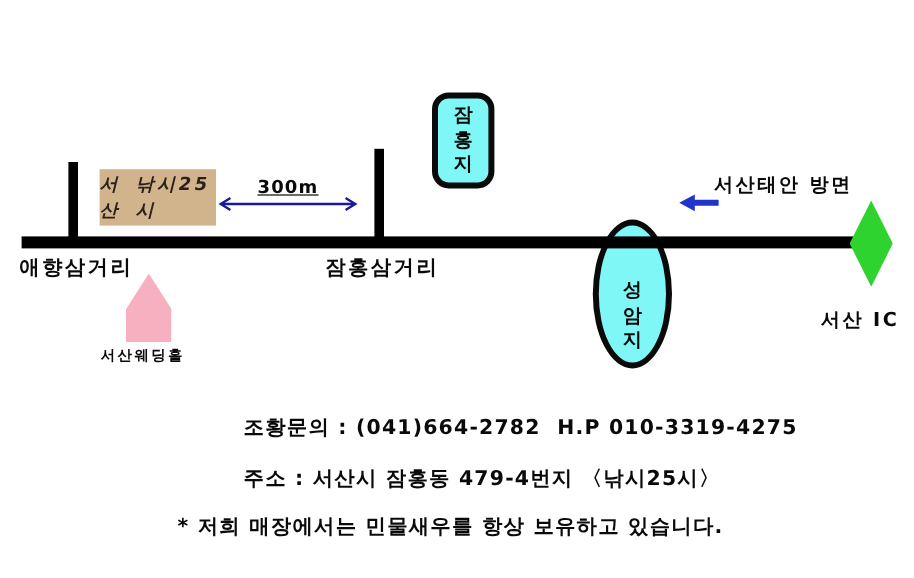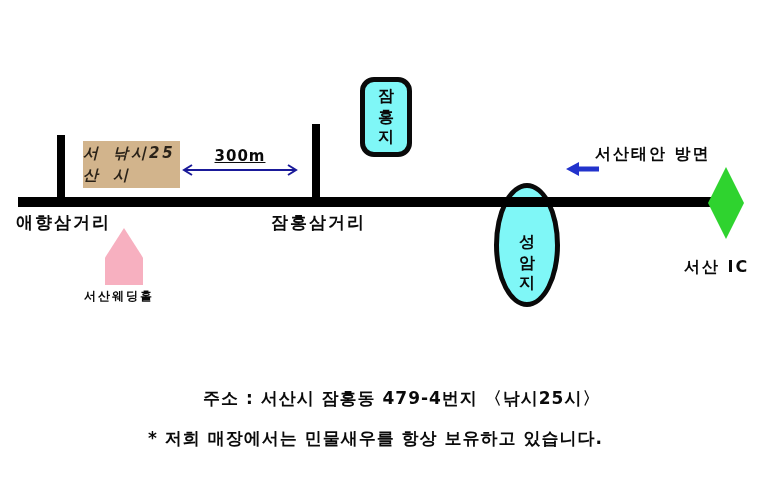--- a/index.html
+++ b/index.html
@@ -108,16 +108,17 @@
   <svg class="abs arrow-direction" width="33" height="16" viewBox="0 0 33 16">
     <path d="M33,5.5 L13,5.5 L13,1 L0,8 L13,15 L13,10.5 L33,10.5 Z"></path>
   </svg>
 
   <div class="abs ic-diamond"></div>
   <div class="abs lbl lbl-ic">서산 IC</div>
 
   <div class="abs wedding-hall"></div>
   <div class="abs lbl lbl-wedding">서산웨딩홀</div>
 
+  <div class="abs info-line info-contact">조황문의 : (041)664-2782  H.P 010-3319-4275</div>
   <div class="abs info-line info-address">주소 : 서산시 잠홍동 479-4번지 〈낚시25시〉</div>
   <div class="abs info-line info-note">* 저희 매장에서는 민물새우를 항상 보유하고 있습니다.</div>
 
 </div>
 
 </body></html>

